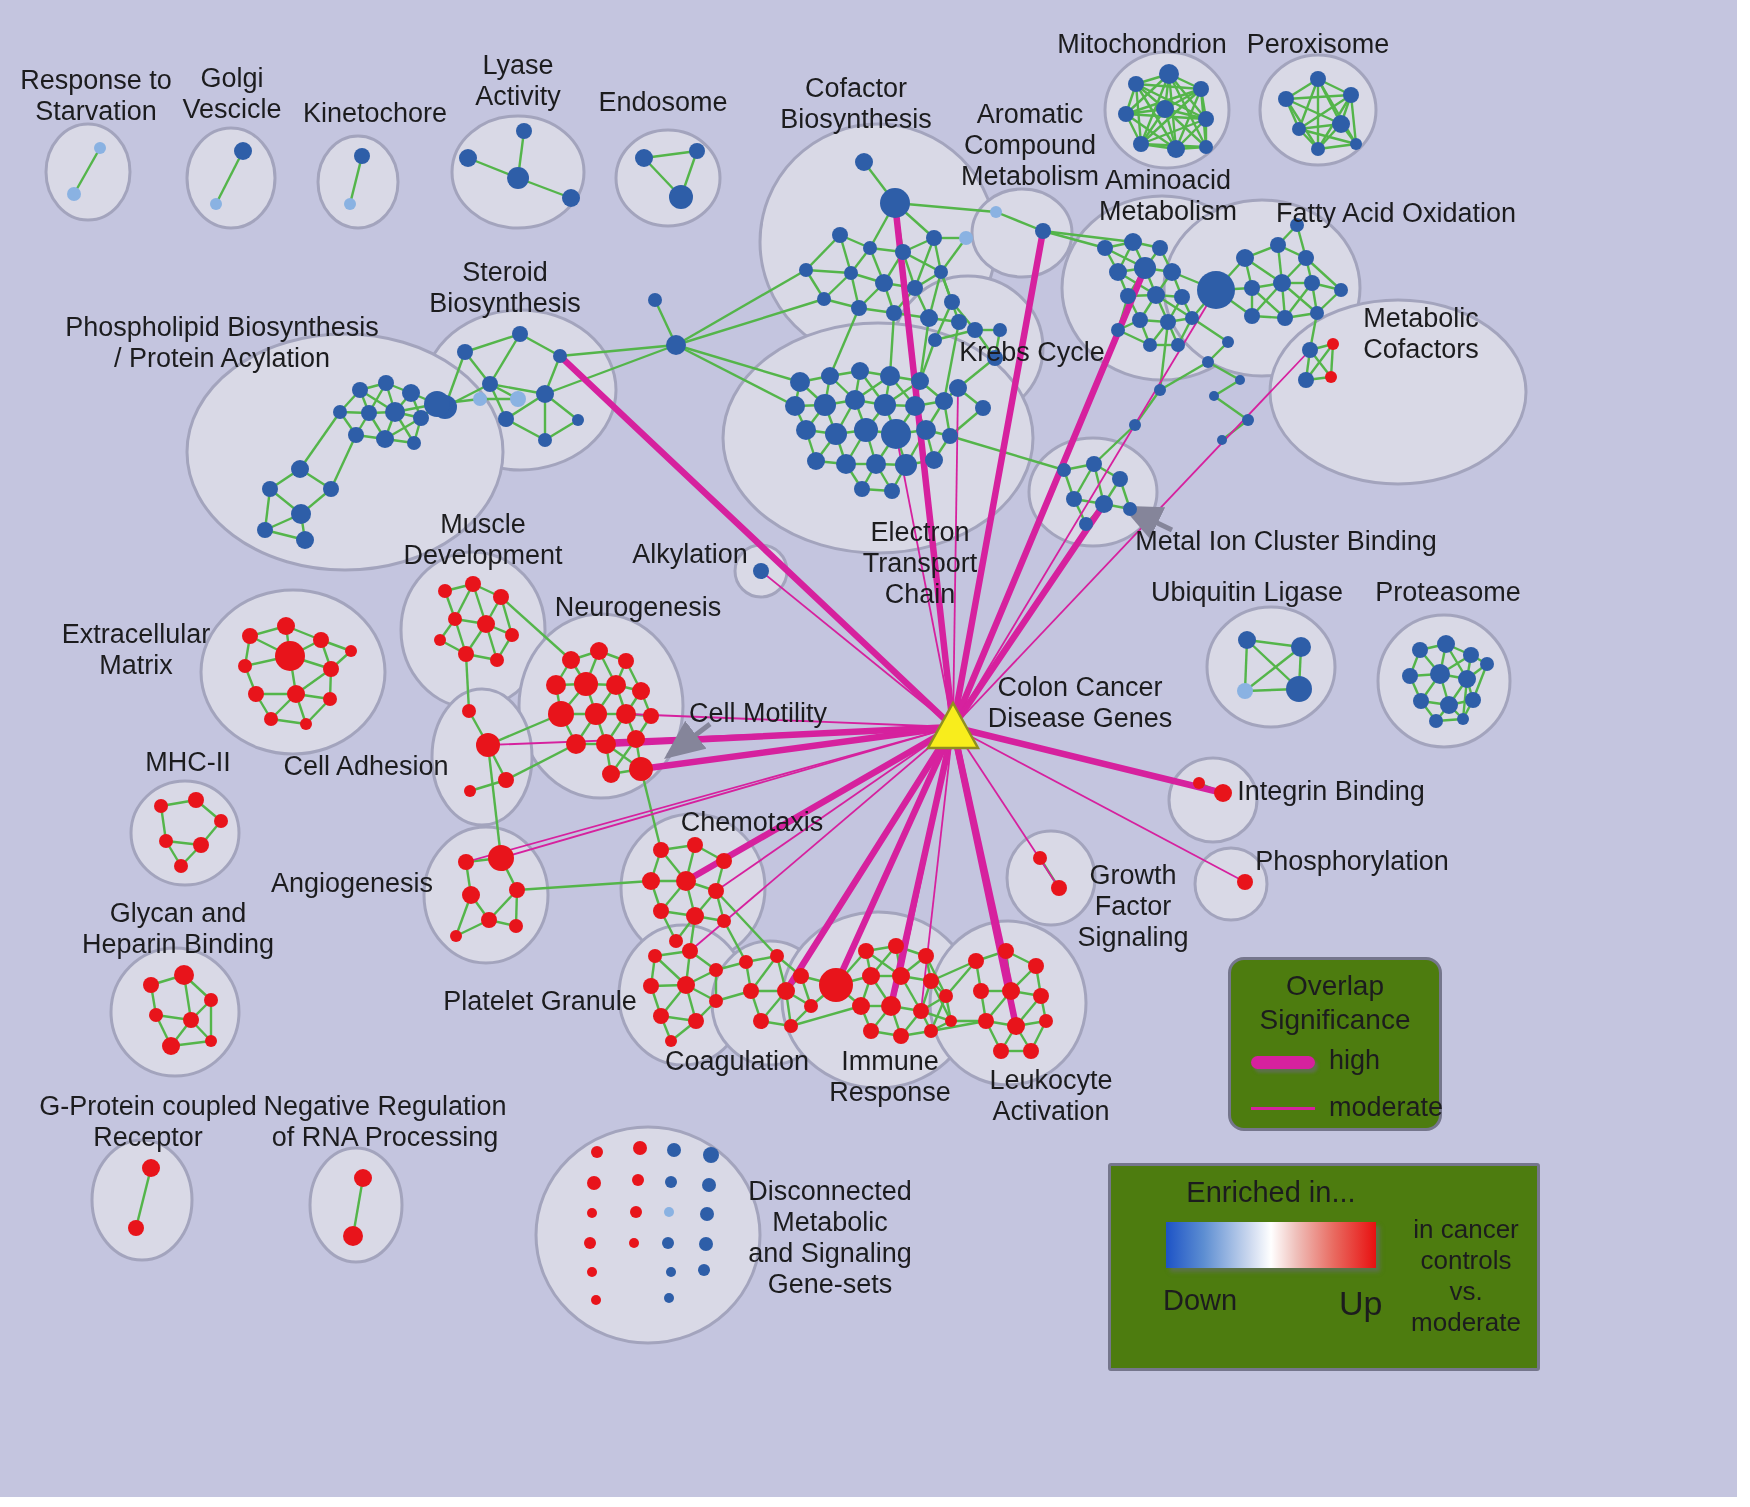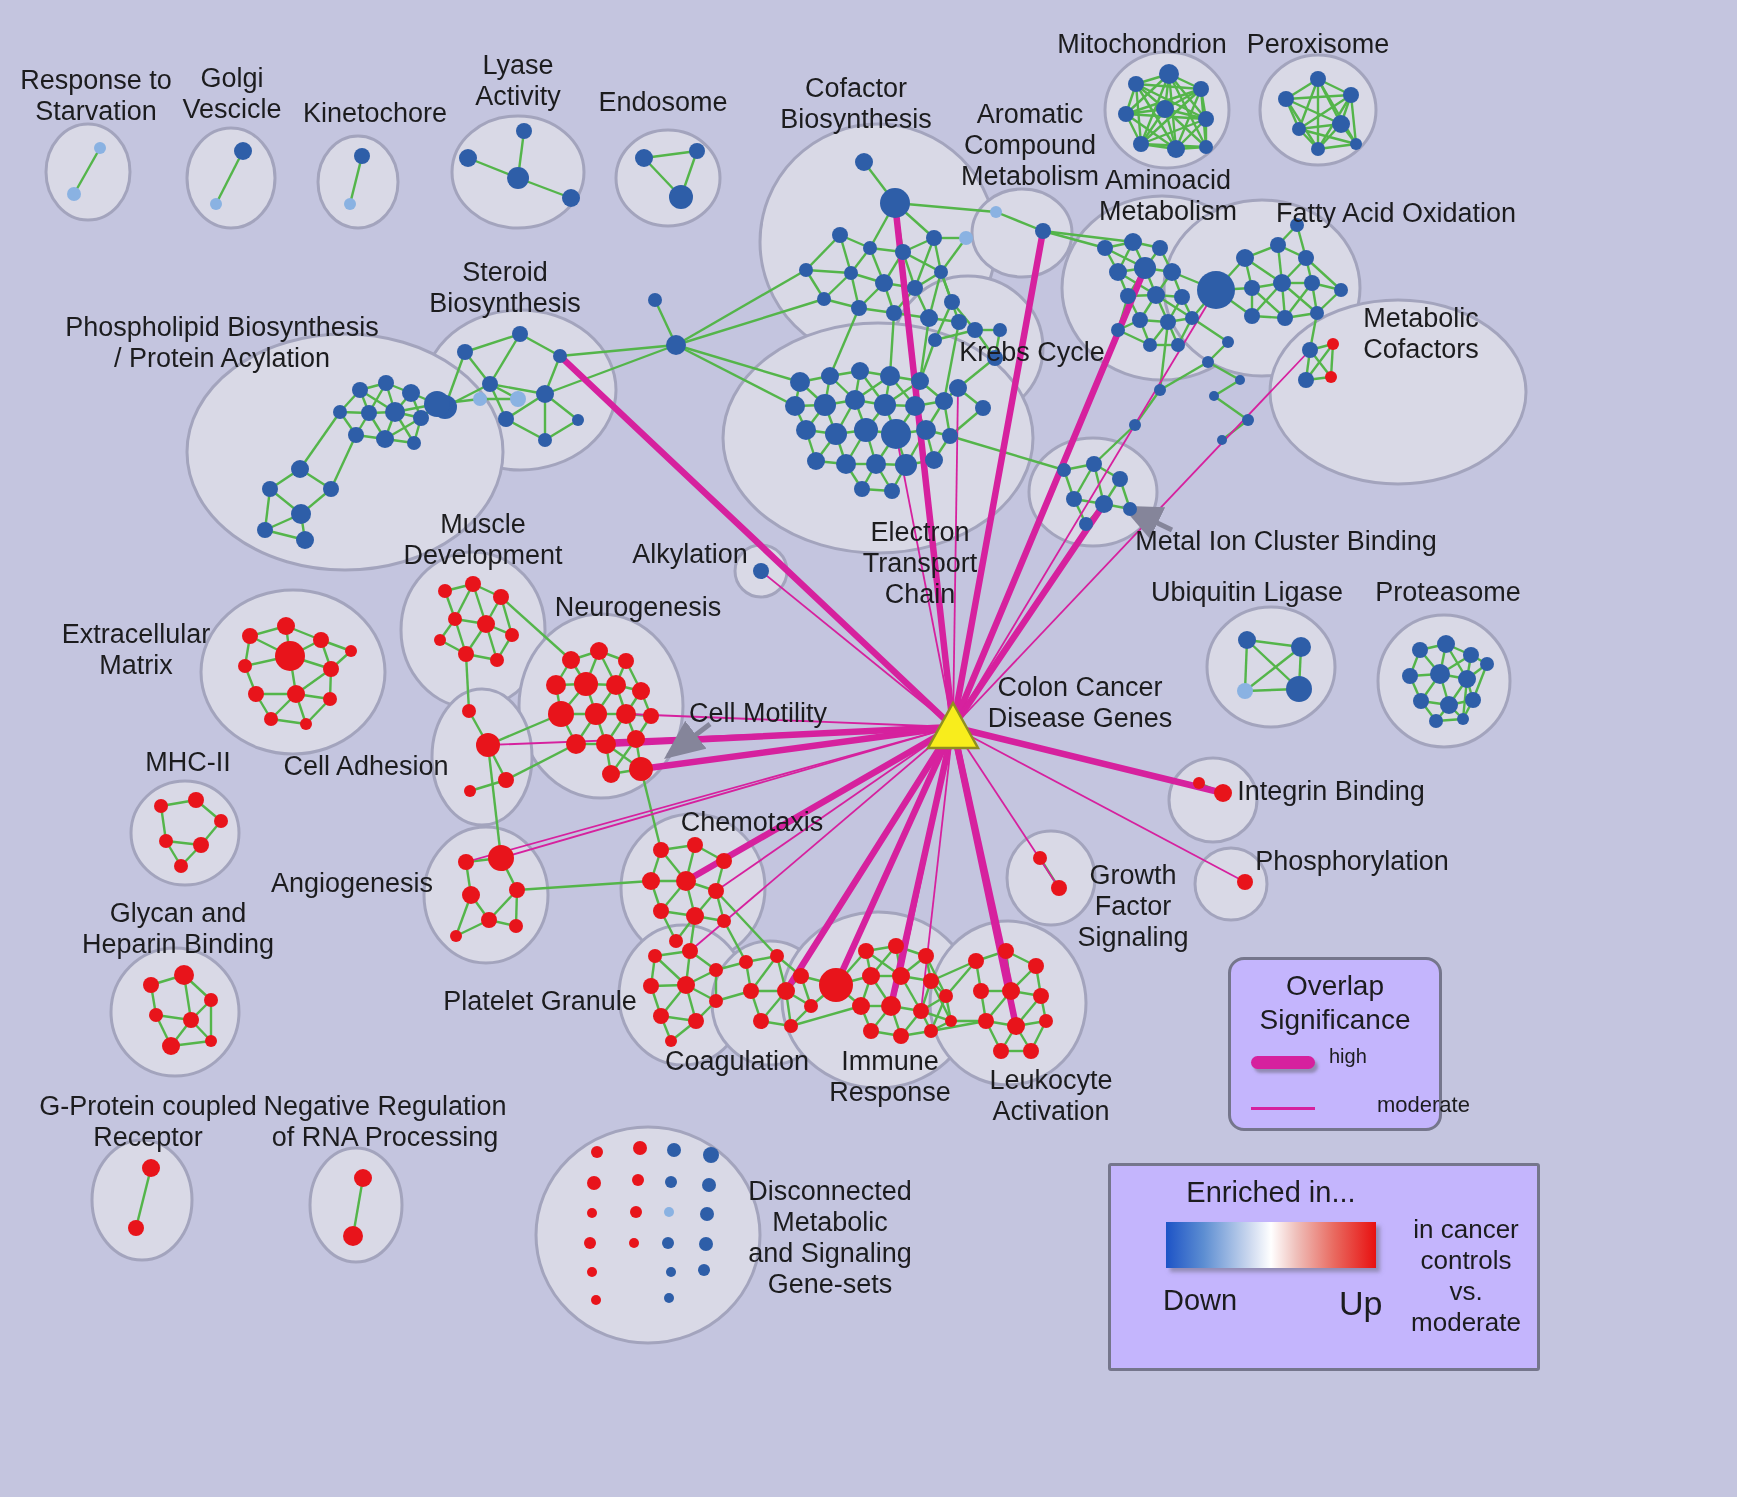--- a/index.html
+++ b/index.html
@@ -1,28 +1,28 @@
 <!DOCTYPE html>
 <html><head>
 <meta charset="utf-8">
 <style>
   html,body{margin:0;padding:0;background:#ffffff;}
   .page{position:relative;width:1750px;height:1507px;background:#ffffff;overflow:hidden;}
   .canvas{position:absolute;left:0;top:0;width:1737px;height:1497px;background:#c4c5df;overflow:hidden;
           font-family:"Liberation Sans",sans-serif;}
   #network-svg{position:absolute;left:0;top:0;}
   #network-svg text{font-family:"Liberation Sans",sans-serif;font-size:27px;fill:#1c1c1e;}
-  .legend{position:absolute;background:#c4b5fd;border:3px solid #75768c;box-sizing:border-box;color:#1c1c1e;}
+  .legend{position:absolute;background:#4d7c0f;border:3px solid #75768c;box-sizing:border-box;color:#1c1c1e;}
   #overlap-legend{left:1228px;top:957px;width:214px;height:174px;border-radius:16px;}
   .legend-title{text-align:center;font-size:28px;line-height:34px;padding-top:9px;}
   .sig-bar-high{position:absolute;left:20px;top:96px;width:64px;height:13px;background:#d6219e;border-radius:7px;
                 box-shadow:3px 4px 3px rgba(105,105,122,.55);}
-  .sig-label-high{position:absolute;left:98px;top:85px;font-size:20px;}
+  .sig-label-high{position:absolute;left:98px;top:85px;font-size:27px;}
   .sig-bar-moderate{position:absolute;left:20px;top:147px;width:64px;height:3px;background:#d6219e;}
-  .sig-label-moderate{position:absolute;left:98px;top:132px;font-size:22px;margin-left:48px;}
+  .sig-label-moderate{position:absolute;left:98px;top:132px;font-size:27px;}
   #enrichment-legend{left:1108px;top:1163px;width:432px;height:208px;border-radius:3px;}
   .enr-title{position:absolute;left:50px;top:10px;width:220px;text-align:center;font-size:29px;}
   .enr-gradient{position:absolute;left:55px;top:56px;width:210px;height:46px;
                 background:linear-gradient(90deg,#1d53c6 0%,#5d8ed2 18%,#cdd9ef 40%,#ffffff 50%,#efc0bb 62%,#e96a60 80%,#e81010 100%);
                 box-shadow:4px 4px 4px rgba(105,105,122,.55);}
   .enr-down{position:absolute;left:52px;top:118px;font-size:29px;}
   .enr-up{position:absolute;left:228px;top:118px;width:40px;text-align:right;font-size:34px;}
   .enr-note{position:absolute;left:285px;top:48px;width:140px;text-align:center;font-size:26px;line-height:31px;}
 </style>
 </head>

